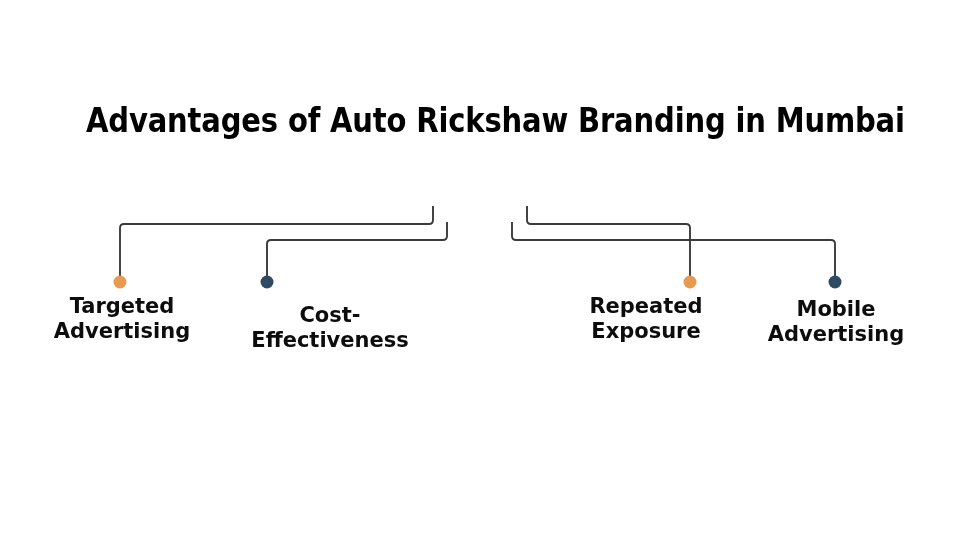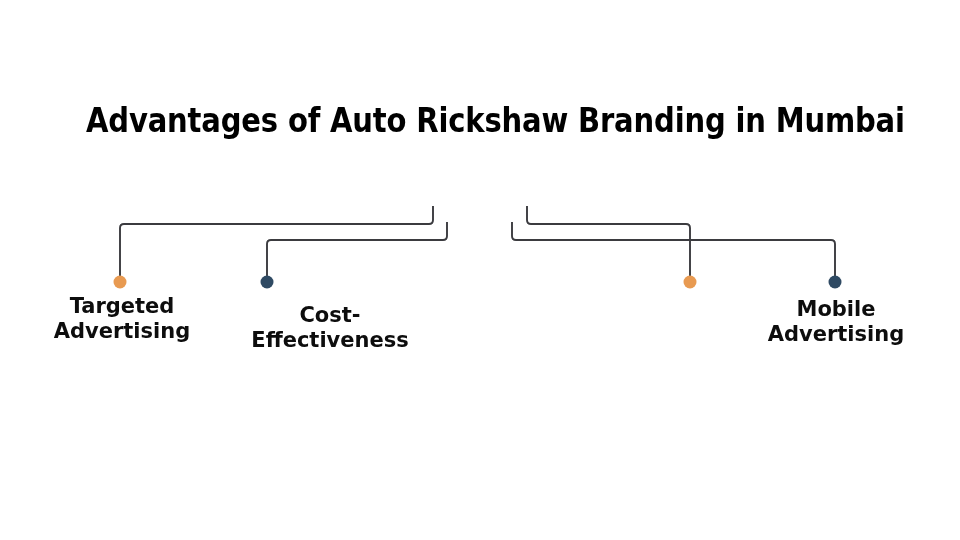--- a/index.html
+++ b/index.html
@@ -91,16 +91,18 @@
 
   <div class="node-dot" style="left: 120px; top: 282px; background: rgb(232, 154, 81);"></div>
   <div class="node-dot" style="left: 267px; top: 282px; background: rgb(47, 74, 99);"></div>
   <div class="node-dot" style="left: 690px; top: 282px; background: rgb(232, 154, 81);"></div>
   <div class="node-dot" style="left: 835px; top: 282px; background: rgb(47, 74, 99);"></div>
 
   <div class="node-label" style="left: 122px; top: 294px; color: rgb(13, 13, 13);">Targeted
 Advertising</div>
   <div class="node-label" style="left: 294px; top: 303px; color: rgb(13, 13, 13); margin-left: 36px;">Cost-
 Effectiveness</div>
+  <div class="node-label" style="left: 646px; top: 294px; color: rgb(13, 13, 13);">Repeated
+Exposure</div>
   <div class="node-label" style="left: 836px; top: 297px; color: rgb(13, 13, 13); text-align: center;">Mobile
 Advertising</div>
 
 </div>
 
 </body></html>

